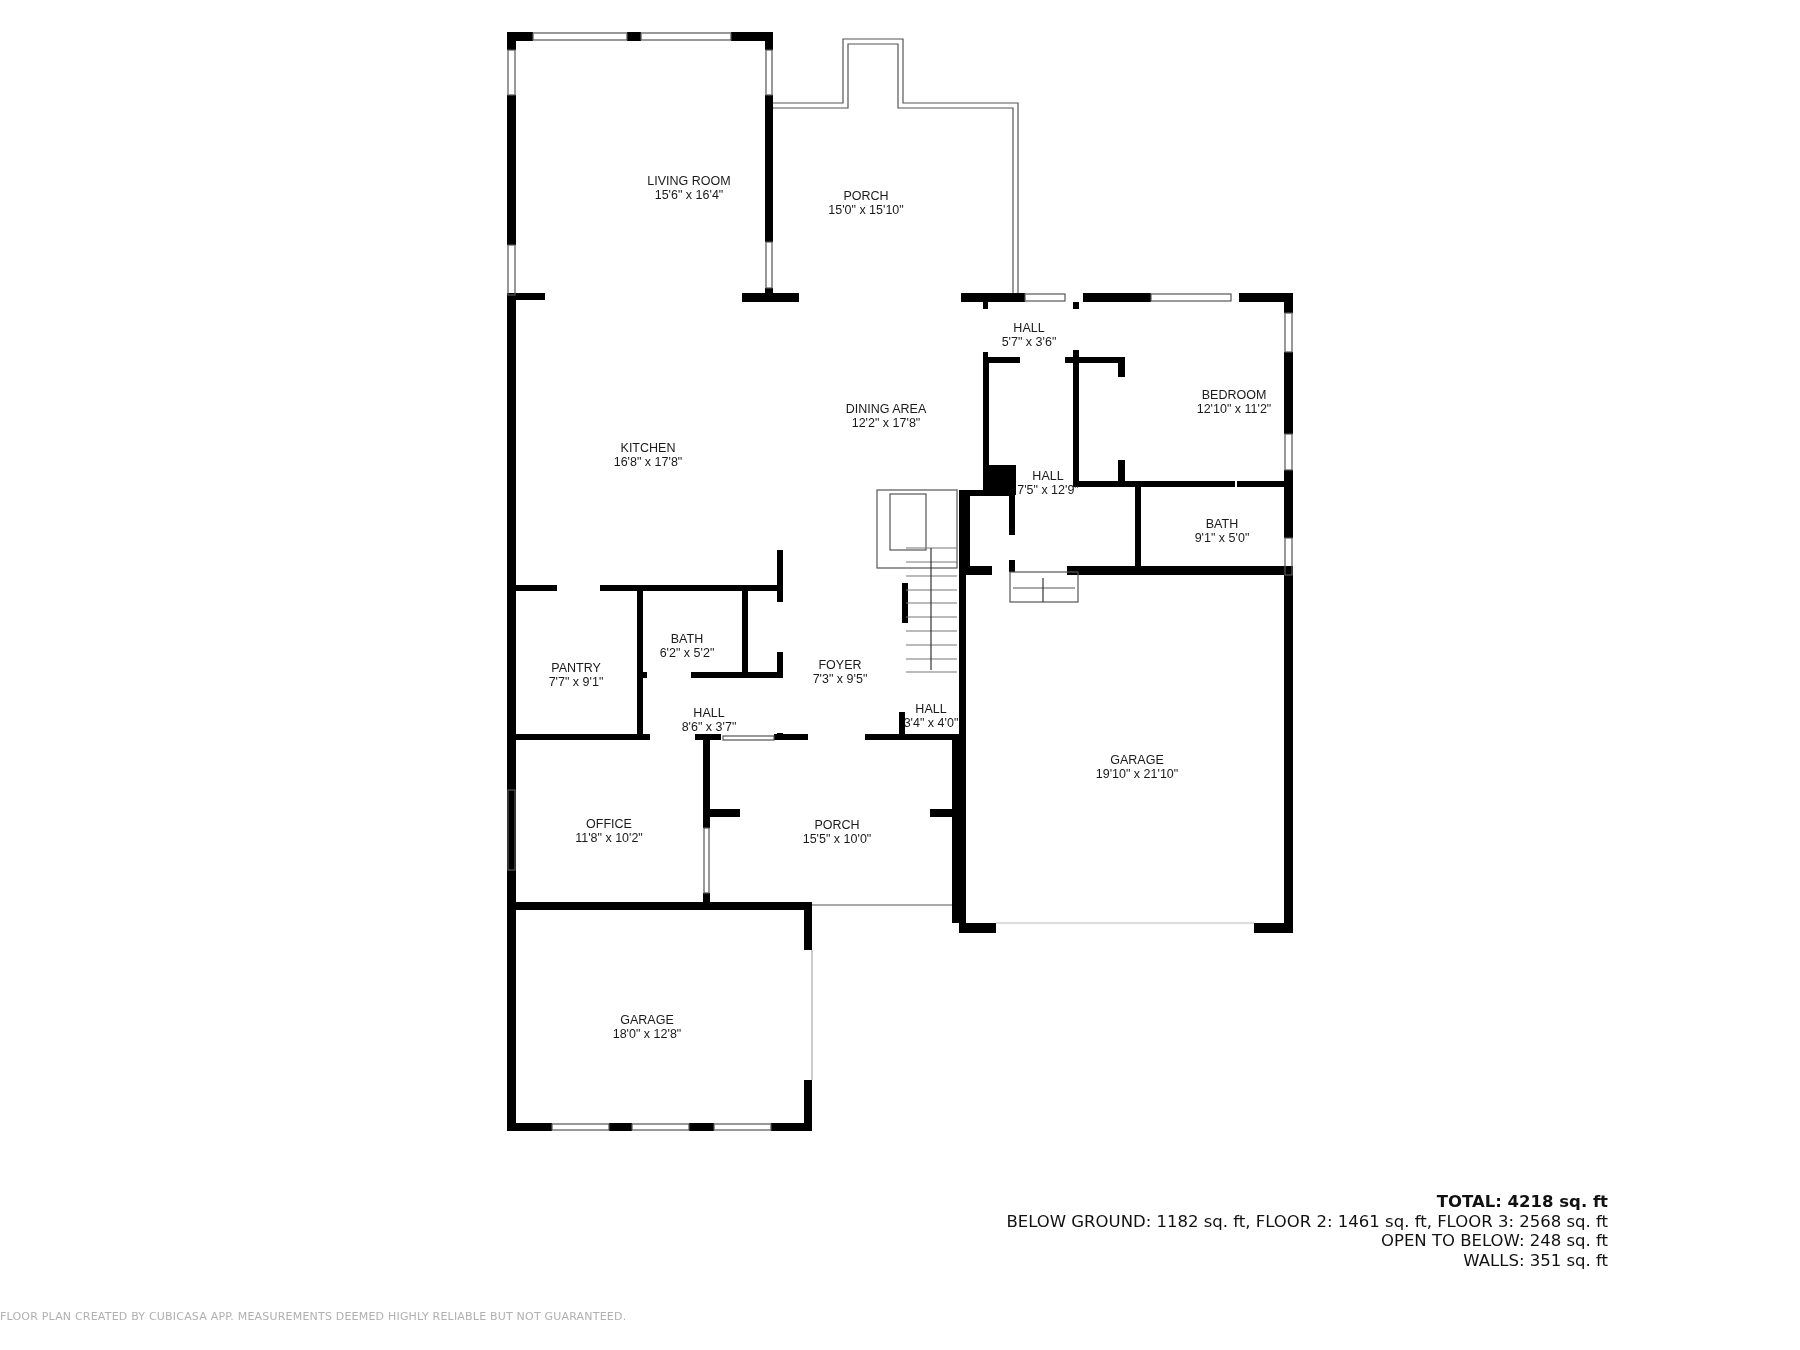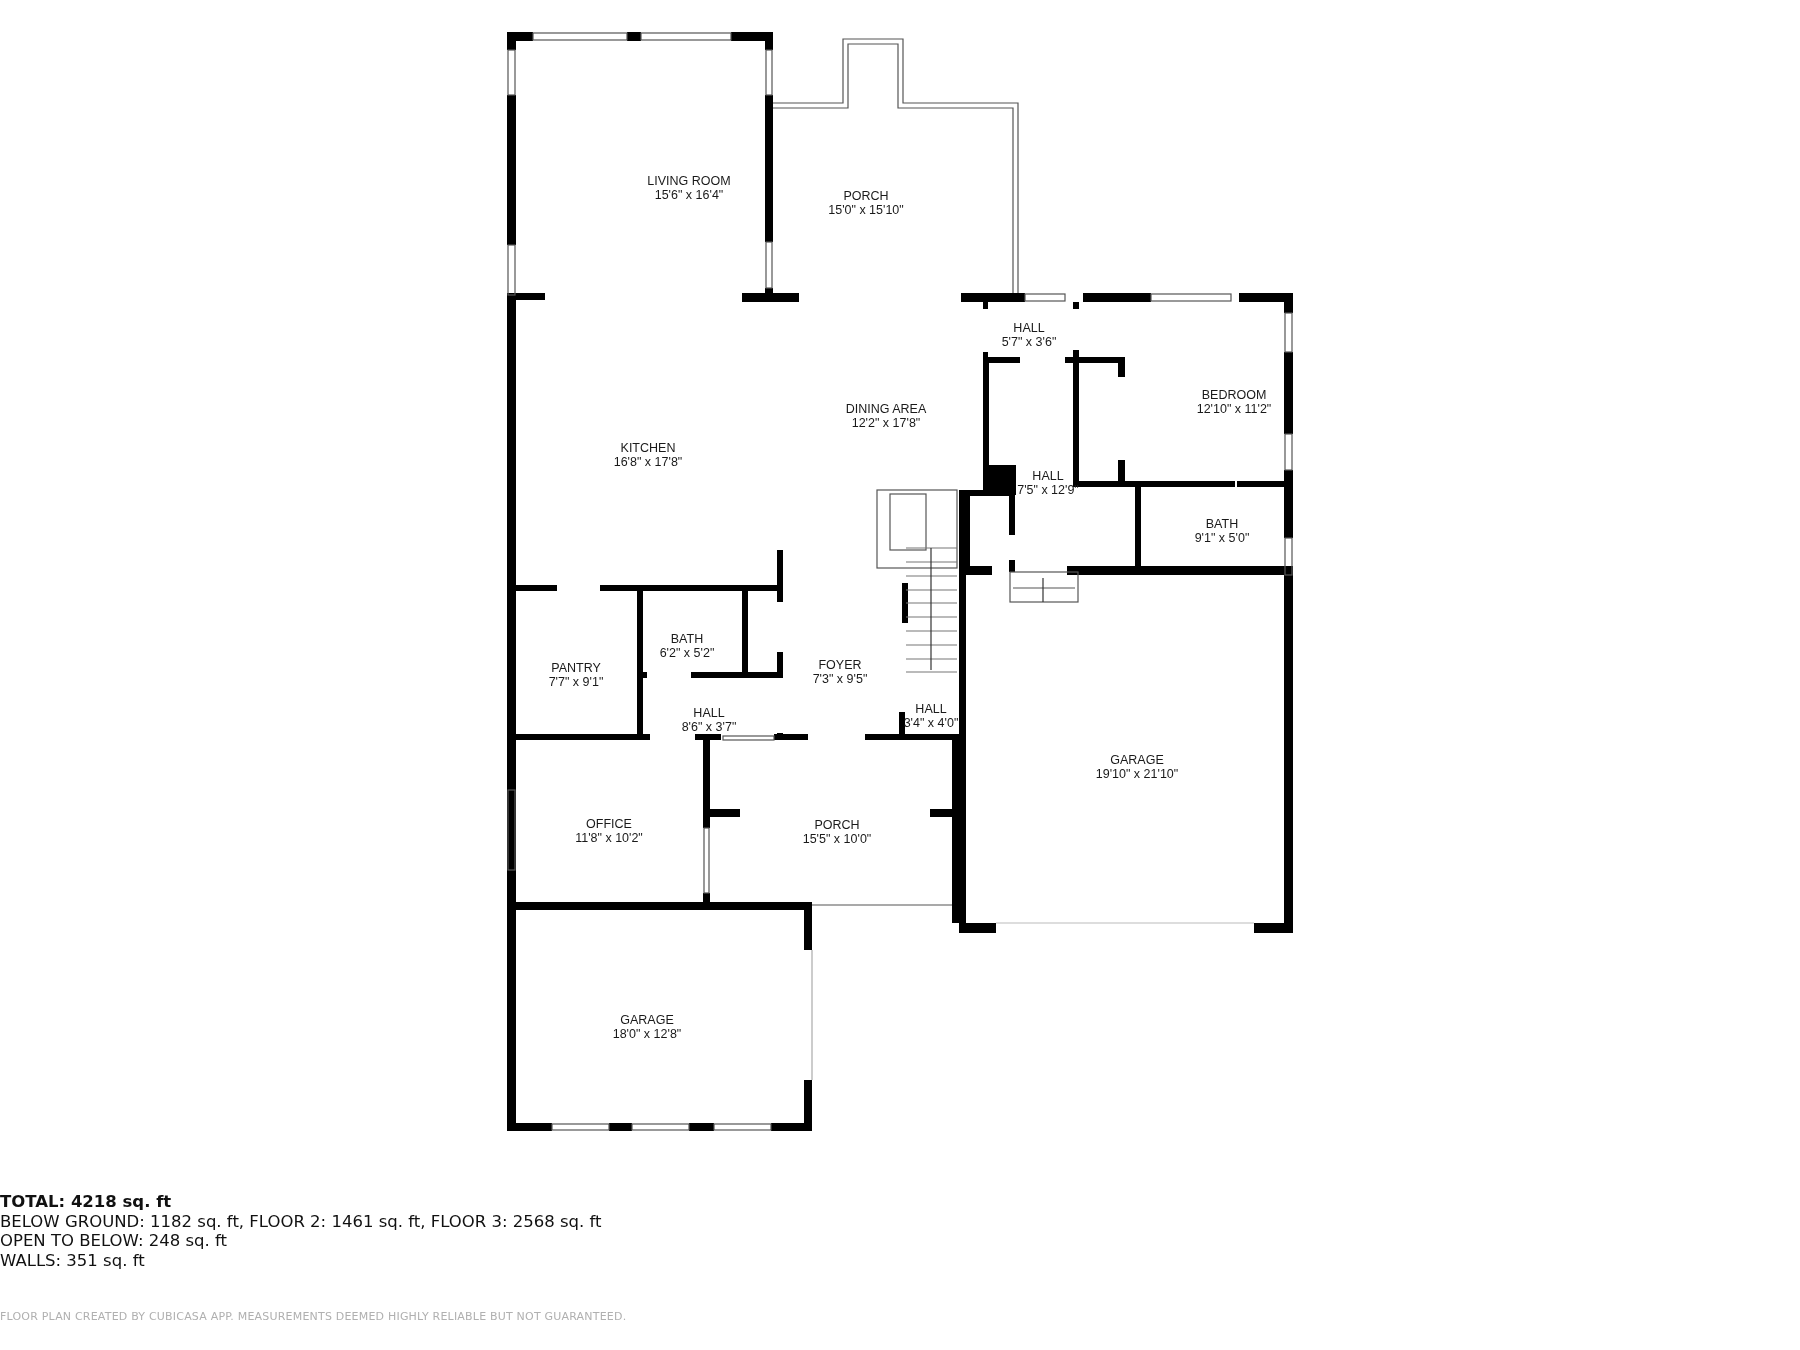--- a/index.html
+++ b/index.html
@@ -2,21 +2,21 @@
 <html><head>
 <meta charset="utf-8">
 <style>
   html, body { margin:0; padding:0; background:#ffffff; }
   body { width:1800px; height:1350px; position:relative; overflow:hidden;
          font-family:"Liberation Sans", sans-serif; color:#111; }
   #plan { position:absolute; left:0; top:0; width:1800px; height:1350px; }
   .room-label { position:absolute; text-align:center; font-size:12.5px; line-height:14px;
                 transform:translate(-50%,-50%); white-space:nowrap; color:#1a1a1a; }
   .room-label .dim { display:block; }
-  .summary { position:absolute; left:0; width:1608px; top:1192px; text-align:left;
+  .summary { position:absolute; left:0; width:1608px; top:1192px; text-align:right;
              font-family:"DejaVu Sans", sans-serif; font-size:16.5px; line-height:19.5px; color:#111; }
   .summary .total { font-weight:bold; }
   .credit { position:absolute; left:0; width:1800px; top:1310px; text-align:left;
             font-family:"DejaVu Sans", sans-serif; font-size:11px; color:#b0b0b0; letter-spacing:0.2px; }
 </style>
 </head>
 <body>
 
 <svg id="plan" viewBox="0 0 1800 1350" xmlns="http://www.w3.org/2000/svg">
   <g fill="#000">

